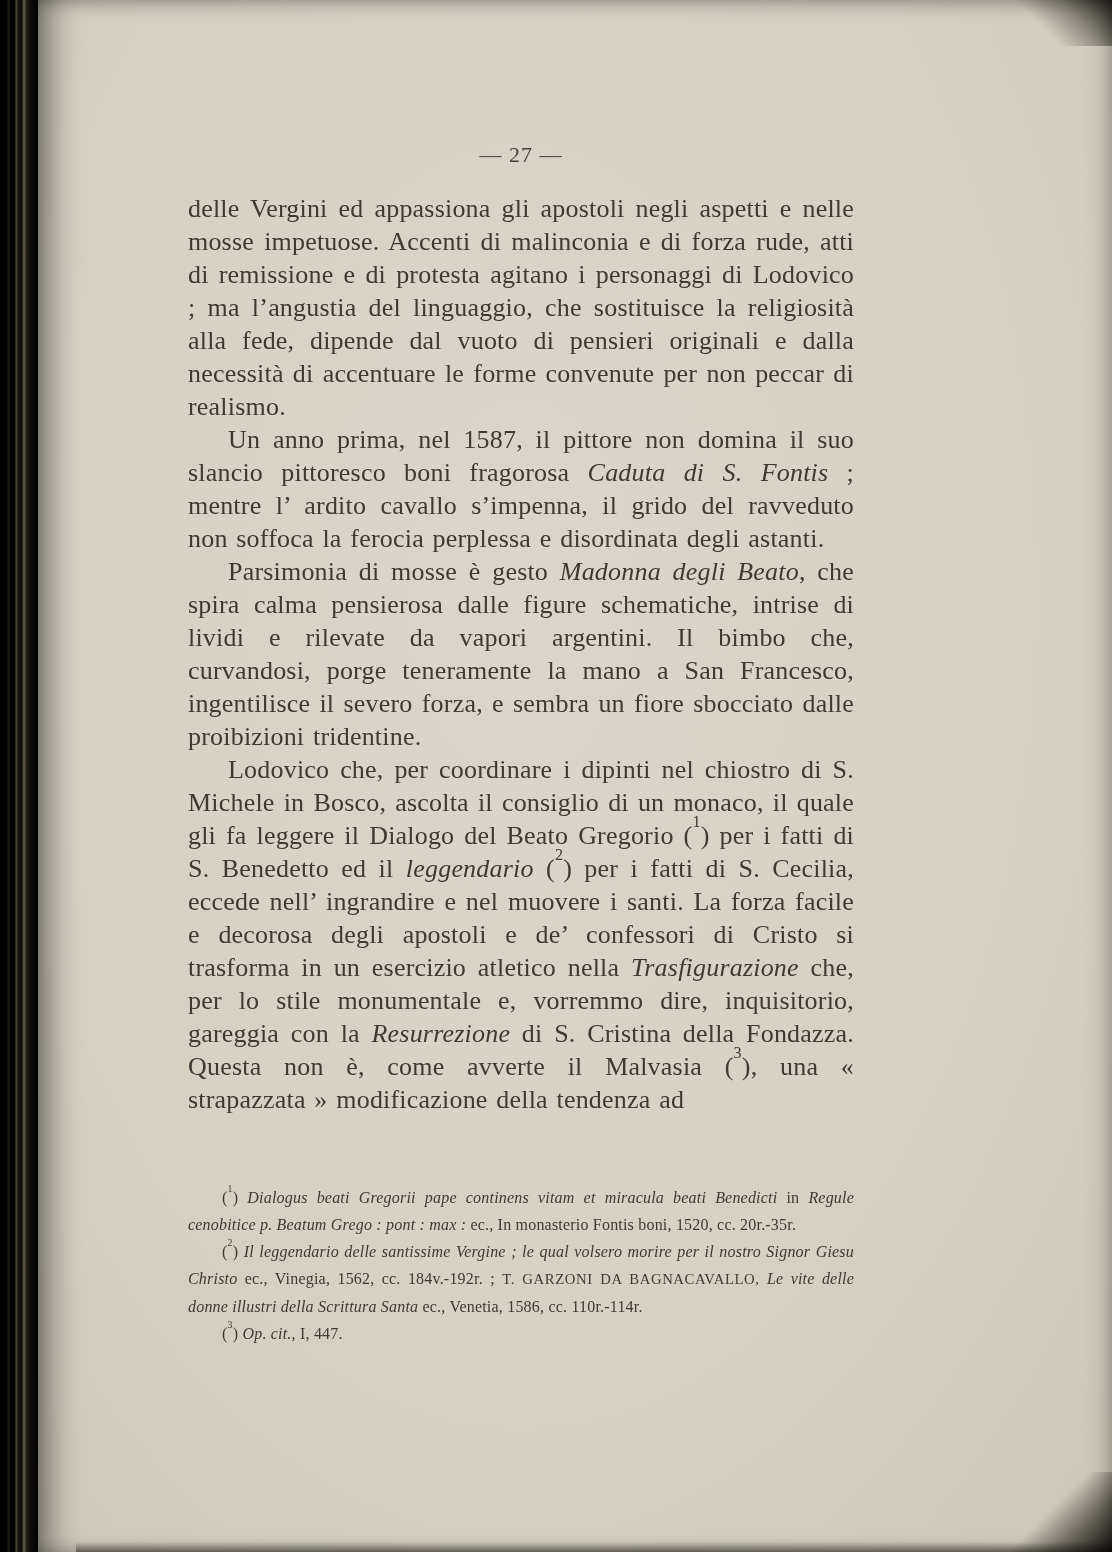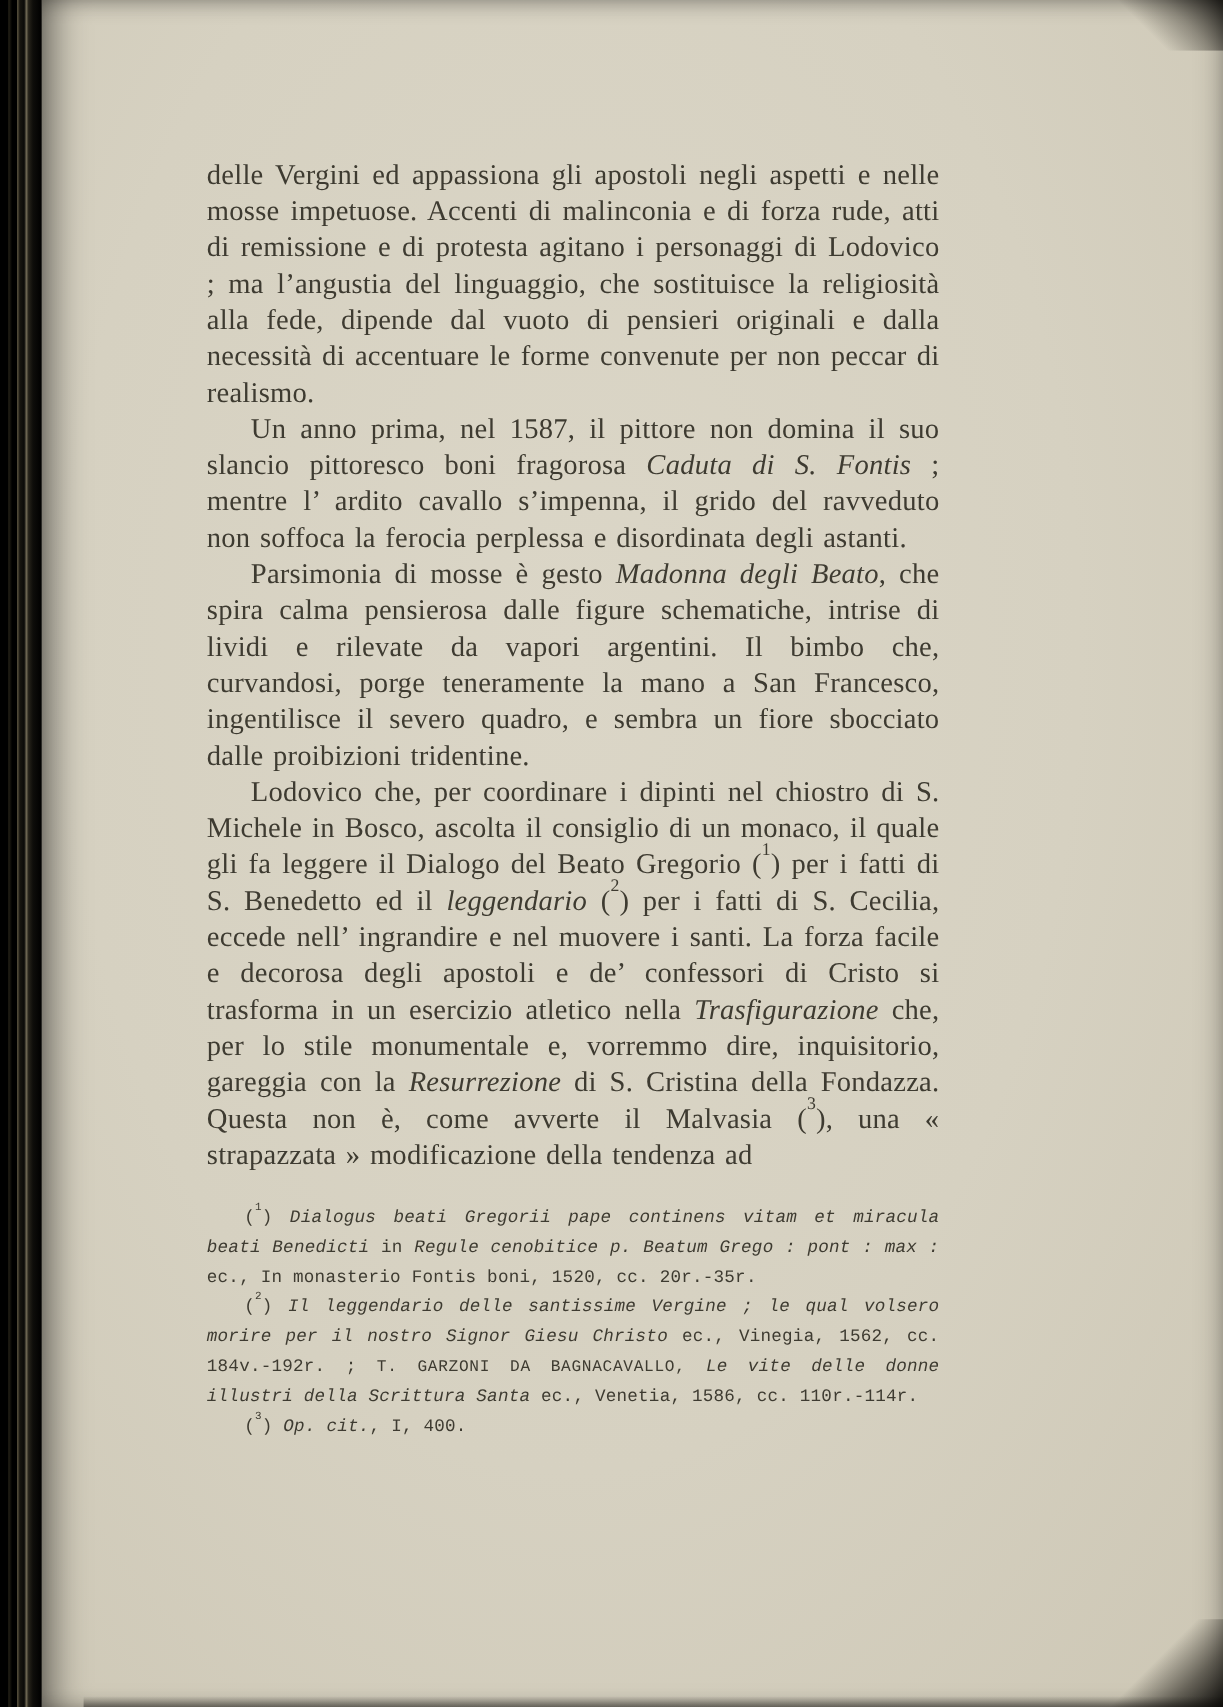--- a/index.html
+++ b/index.html
@@ -61,22 +61,21 @@
   .body-text p.para.indent{ text-indent:40px; }
   .it{ font-style:italic; }
   .sc{ font-size:0.92em; letter-spacing:0.6px; }
   sup{
     font-size:0.62em;
     line-height:0;
     position:relative;
     top:-0.45em;
   }
   .footnotes{
-    margin-top:28px;
-    font-family:Liberation Mono, monospace;
+    margin-top:68px;
   }
   .footnotes p.footnote{
     margin:0;
     font-size:16px;
     line-height:27px;
     text-align:justify;
     text-indent:34px;
     letter-spacing:0.2px;
   }
 </style>
@@ -84,26 +83,27 @@
 <body>
 
 <div class="scan">
   <div class="binding"></div>
   <div class="paper">
     <div class="corner-tr"></div>
     <div class="corner-br"></div>
     <div class="edge-bottom"></div>
 
     <div class="content">
+      <p class="page-number">— 27 —</p>
       <div class="body-text">
           <p class="para"><span>delle Vergini ed appassiona gli apostoli negli aspetti e nelle mosse impetuose. Accenti di malinconia e di forza rude, atti di remissione e di protesta agitano i personaggi di Lodovico ; ma l’angustia del linguaggio, che sostituisce la religiosità alla fede, dipende dal vuoto di pensieri originali e dalla necessità di accentuare le forme convenute per non peccar di realismo.</span></p>
           <p class="para indent"><span>Un anno prima, nel 1587, il pittore non domina il suo slancio pittoresco boni fragorosa </span><span class="it">Caduta di S. Fontis</span><span> ; mentre l’ ardito cavallo s’impenna, il grido del ravveduto non soffoca la ferocia perplessa e disordinata degli astanti.</span></p>
-          <p class="para indent"><span>Parsimonia di mosse è gesto </span><span class="it">Madonna degli Beato</span><span>, che spira calma pensierosa dalle figure schematiche, intrise di lividi e rilevate da vapori argentini. Il bimbo che, curvandosi, porge teneramente la mano a San Francesco, ingentilisce il severo quadro, e sembra un fiore sbocciato dalle proibizioni tridentine.</span></p>
+          <p class="para indent"><span>Parsimonia di mosse è gesto </span><span class="it">Madonna degli Beato</span><span>, che spira calma pensierosa dalle figure schematiche, intrise di lividi e rilevate da vapori argentini. Il bimbo che, curvandosi, porge teneramente la mano a San Francesco, ingentilisce il severo forza, e sembra un fiore sbocciato dalle proibizioni tridentine.</span></p>
           <p class="para indent"><span>Lodovico che, per coordinare i dipinti nel chiostro di S. Michele in Bosco, ascolta il consiglio di un monaco, il quale gli fa leggere il Dialogo del Beato Gregorio (</span><sup>1</sup><span>) per i fatti di S. Benedetto ed il </span><span class="it">leggendario</span><span> (</span><sup>2</sup><span>) per i fatti di S. Cecilia, eccede nell’ ingrandire e nel muovere i santi. La forza facile e decorosa degli apostoli e de’ confessori di Cristo si trasforma in un esercizio atletico nella </span><span class="it">Trasfigurazione</span><span> che, per lo stile monumentale e, vorremmo dire, inquisitorio, gareggia con la </span><span class="it">Resurrezione</span><span> di S. Cristina della Fondazza. Questa non è, come avverte il Malvasia (</span><sup>3</sup><span>), una « strapazzata » modificazione della tendenza ad</span></p>
         </div>
       <div class="footnotes">
           <p class="footnote"><span>(</span><sup>1</sup><span>) </span><span class="it">Dialogus beati Gregorii pape continens vitam et miracula beati Benedicti</span><span> in </span><span class="it">Regule cenobitice p. Beatum Grego : pont : max :</span><span> ec., In monasterio Fontis boni, 1520, cc. 20r.-35r.</span></p>
           <p class="footnote"><span>(</span><sup>2</sup><span>) </span><span class="it">Il leggendario delle santissime Vergine ; le qual volsero morire per il nostro Signor Giesu Christo</span><span> ec., Vinegia, 1562, cc. 184v.-192r. ; </span><span class="sc">T. GARZONI DA BAGNACAVALLO,</span><span> </span><span class="it">Le vite delle donne illustri della Scrittura Santa</span><span> ec., Venetia, 1586, cc. 110r.-114r.</span></p>
-          <p class="footnote"><span>(</span><sup>3</sup><span>) </span><span class="it">Op. cit.</span><span>, I, 400.</span></p>
+          <p class="footnote"><span>(</span><sup>3</sup><span>) </span><span class="it">Op. cit.</span><span>, I, 447.</span></p>
         </div>
     </div>
   </div>
 </div>
 
 </body></html>

